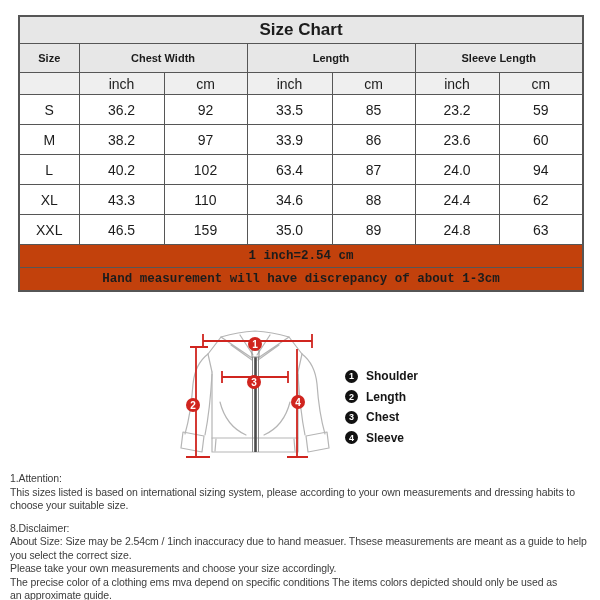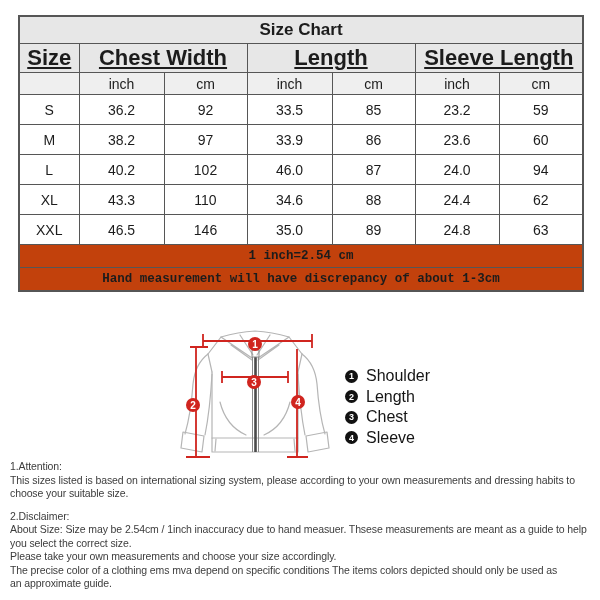--- a/index.html
+++ b/index.html
@@ -13,40 +13,40 @@
   html,body{margin:0;padding:0;background:#fff;}
   .page{position:relative;width:600px;height:600px;background:#ffffff;overflow:hidden;
         font-family:"Liberation Sans",sans-serif;color:var(--text_dark);}
 
   
   table.size-chart{position:absolute;left:18px;top:15px;width:564px;border-collapse:collapse;
         table-layout:fixed;border:2px solid var(--table_border);}
   .size-chart td,.size-chart th{border:1px solid var(--table_border);text-align:center;
         vertical-align:middle;padding:0;overflow:hidden;}
   .title-row td{height:26px;font-size:17px;font-weight:bold;background:var(--header_bg);}
-  .header-row th{height:28px;font-size:22px;font-weight:bold;background:var(--header_bg);text-decoration:underline;}
+  .header-row th{height:28px;font-size:11px;font-weight:bold;background:var(--header_bg);}
   .unit-row td{height:21px;font-size:14px;background:var(--subheader_bg);margin-left:40px;}
   .data-row td{height:29px;font-size:14px;background:#fff;}
   .note-row td{height:22px;font-size:12.5px;font-weight:bold;background:#c2410c;
         font-family:"Liberation Mono","DejaVu Sans Mono",monospace;margin-top:48px;}
 
   
   .hoodie-svg{position:absolute;left:168px;top:328px;width:172px;height:138px;}
   .legend{position:absolute;left:345px;top:369px;}
   .legend-item{display:flex;align-items:center;height:14px;margin-bottom:6.5px;}
   .bullet{display:flex;align-items:center;justify-content:center;width:13px;height:13px;
         border-radius:50%;background:#111;color:#fff;font-size:9px;font-weight:bold;
         margin-right:8px;flex:0 0 13px;}
-  .legend-label{font-size:16px;font-weight:normal;color:#151515;}
+  .legend-label{font-size:12px;font-weight:bold;color:#151515;}
 
   
   .notes{position:absolute;left:10px;top:460px;width:586px;font-size:10.5px;
         line-height:13.5px;color:#3c3c3c;letter-spacing:-0.1px;}
   .note-heading{margin-top:9px;}
-  .note-heading.first{margin-top:0;}
+  .note-heading.first{margin-top:12px;}
   .note-body{white-space:pre-line;}
 </style>
 </head>
 <body>
 
 <div class="page">
 
   <table class="size-chart">
     <colgroup>
       <col style="width:60px">
@@ -91,38 +91,38 @@
         <td>97</td>
         <td>33.9</td>
         <td>86</td>
         <td>23.6</td>
         <td>60</td>
       </tr>
       <tr class="data-row">
         <td>L</td>
         <td>40.2</td>
         <td>102</td>
-        <td>46.0</td>
+        <td>63.4</td>
         <td>87</td>
         <td>24.0</td>
         <td>94</td>
       </tr>
       <tr class="data-row">
         <td>XL</td>
         <td>43.3</td>
         <td>110</td>
         <td>34.6</td>
         <td>88</td>
         <td>24.4</td>
         <td>62</td>
       </tr>
       <tr class="data-row">
         <td>XXL</td>
         <td>46.5</td>
-        <td>146</td>
+        <td>159</td>
         <td>35.0</td>
         <td>89</td>
         <td>24.8</td>
         <td>63</td>
       </tr>
       <tr class="note-row">
         <td colspan="7">1 inch=2.54 cm</td>
       </tr>
       <tr class="note-row">
         <td colspan="7">Hand measurement will have discrepancy of about 1-3cm</td>
@@ -211,20 +211,20 @@
       <span class="bullet">
           <span>4</span>
         </span>
       <span class="legend-label">Sleeve</span>
     </div>
   </div>
 
   <div class="notes">
     <div class="note-heading first">1.Attention:</div>
     <div class="note-body">This sizes listed is based on international sizing system, please according to your own measurements and dressing habits to choose your suitable size.</div>
-    <div class="note-heading">2.Disclaimer:</div>
+    <div class="note-heading">8.Disclaimer:</div>
     <div class="note-body">About Size: Size may be 2.54cm / 1inch inaccuracy due to hand measuer. Thsese measurements are meant as a guide to help you select the correct size.
 Please take your own measurements and choose your size accordingly.</div>
     <div class="note-body">The precise color of a clothing ems mva depend on specific conditions The items colors depicted should only be used as
 an approximate guide.</div>
   </div>
 
 </div>
 
 </body></html>

